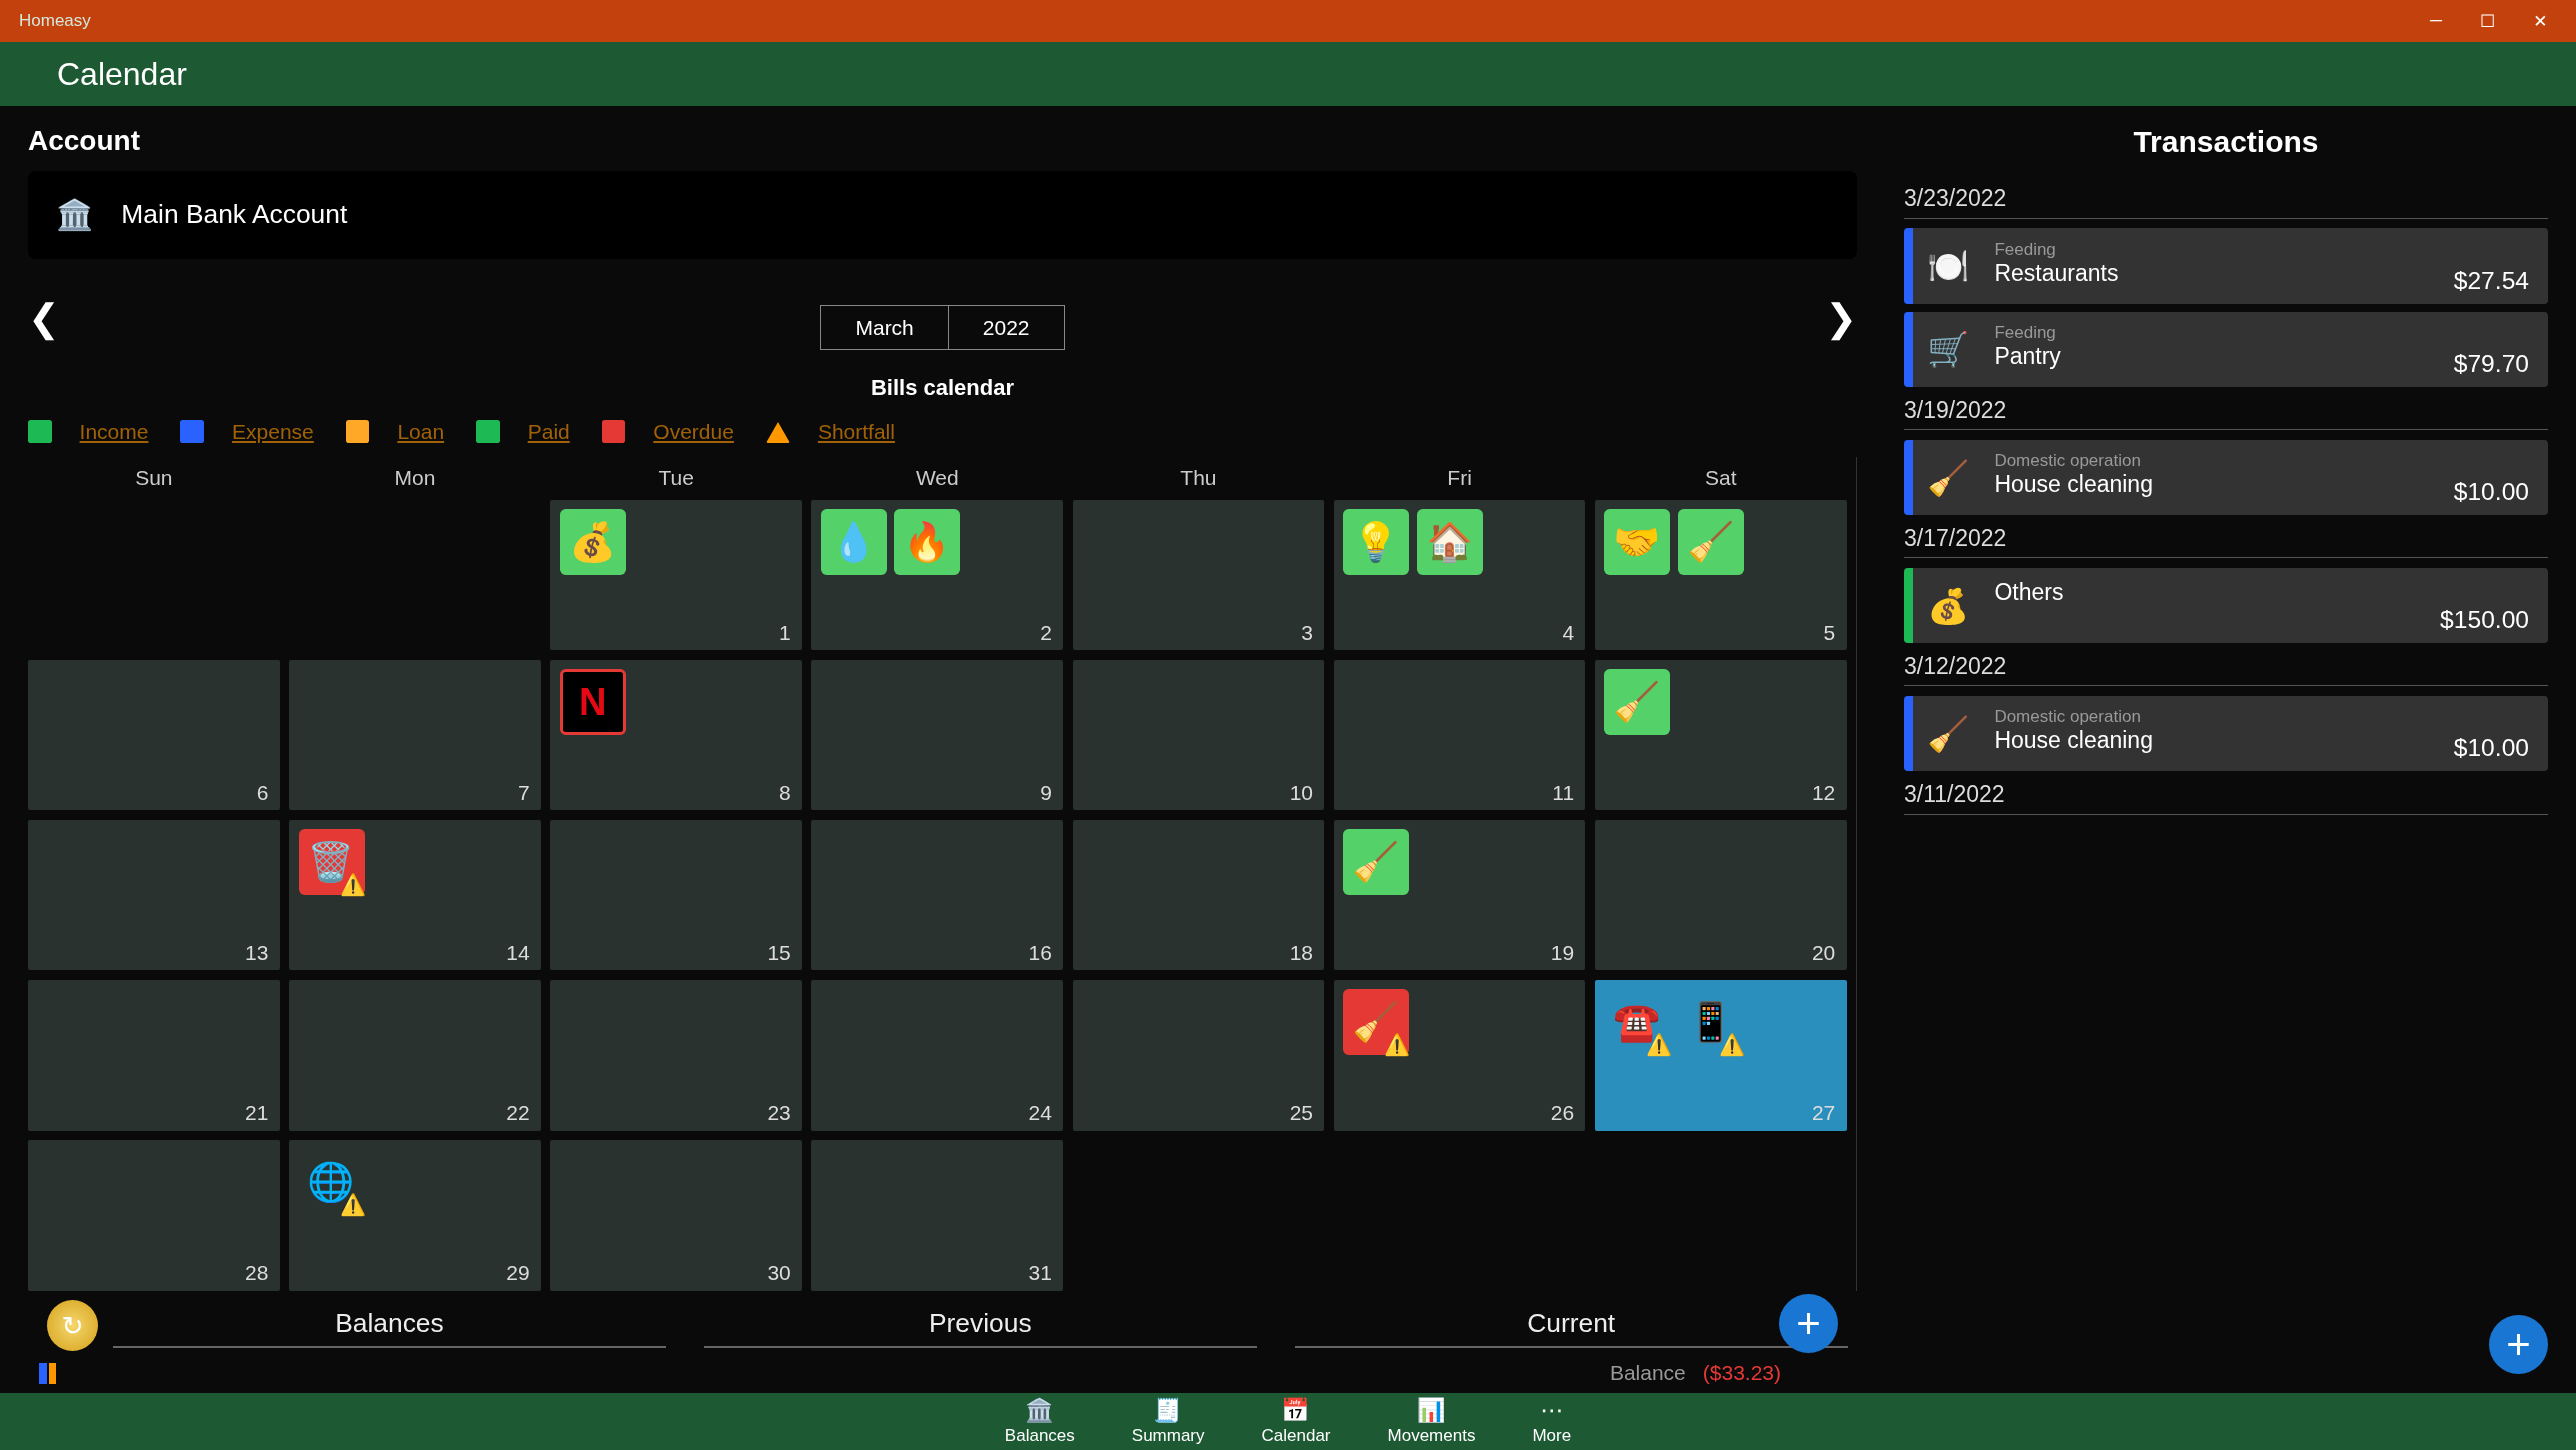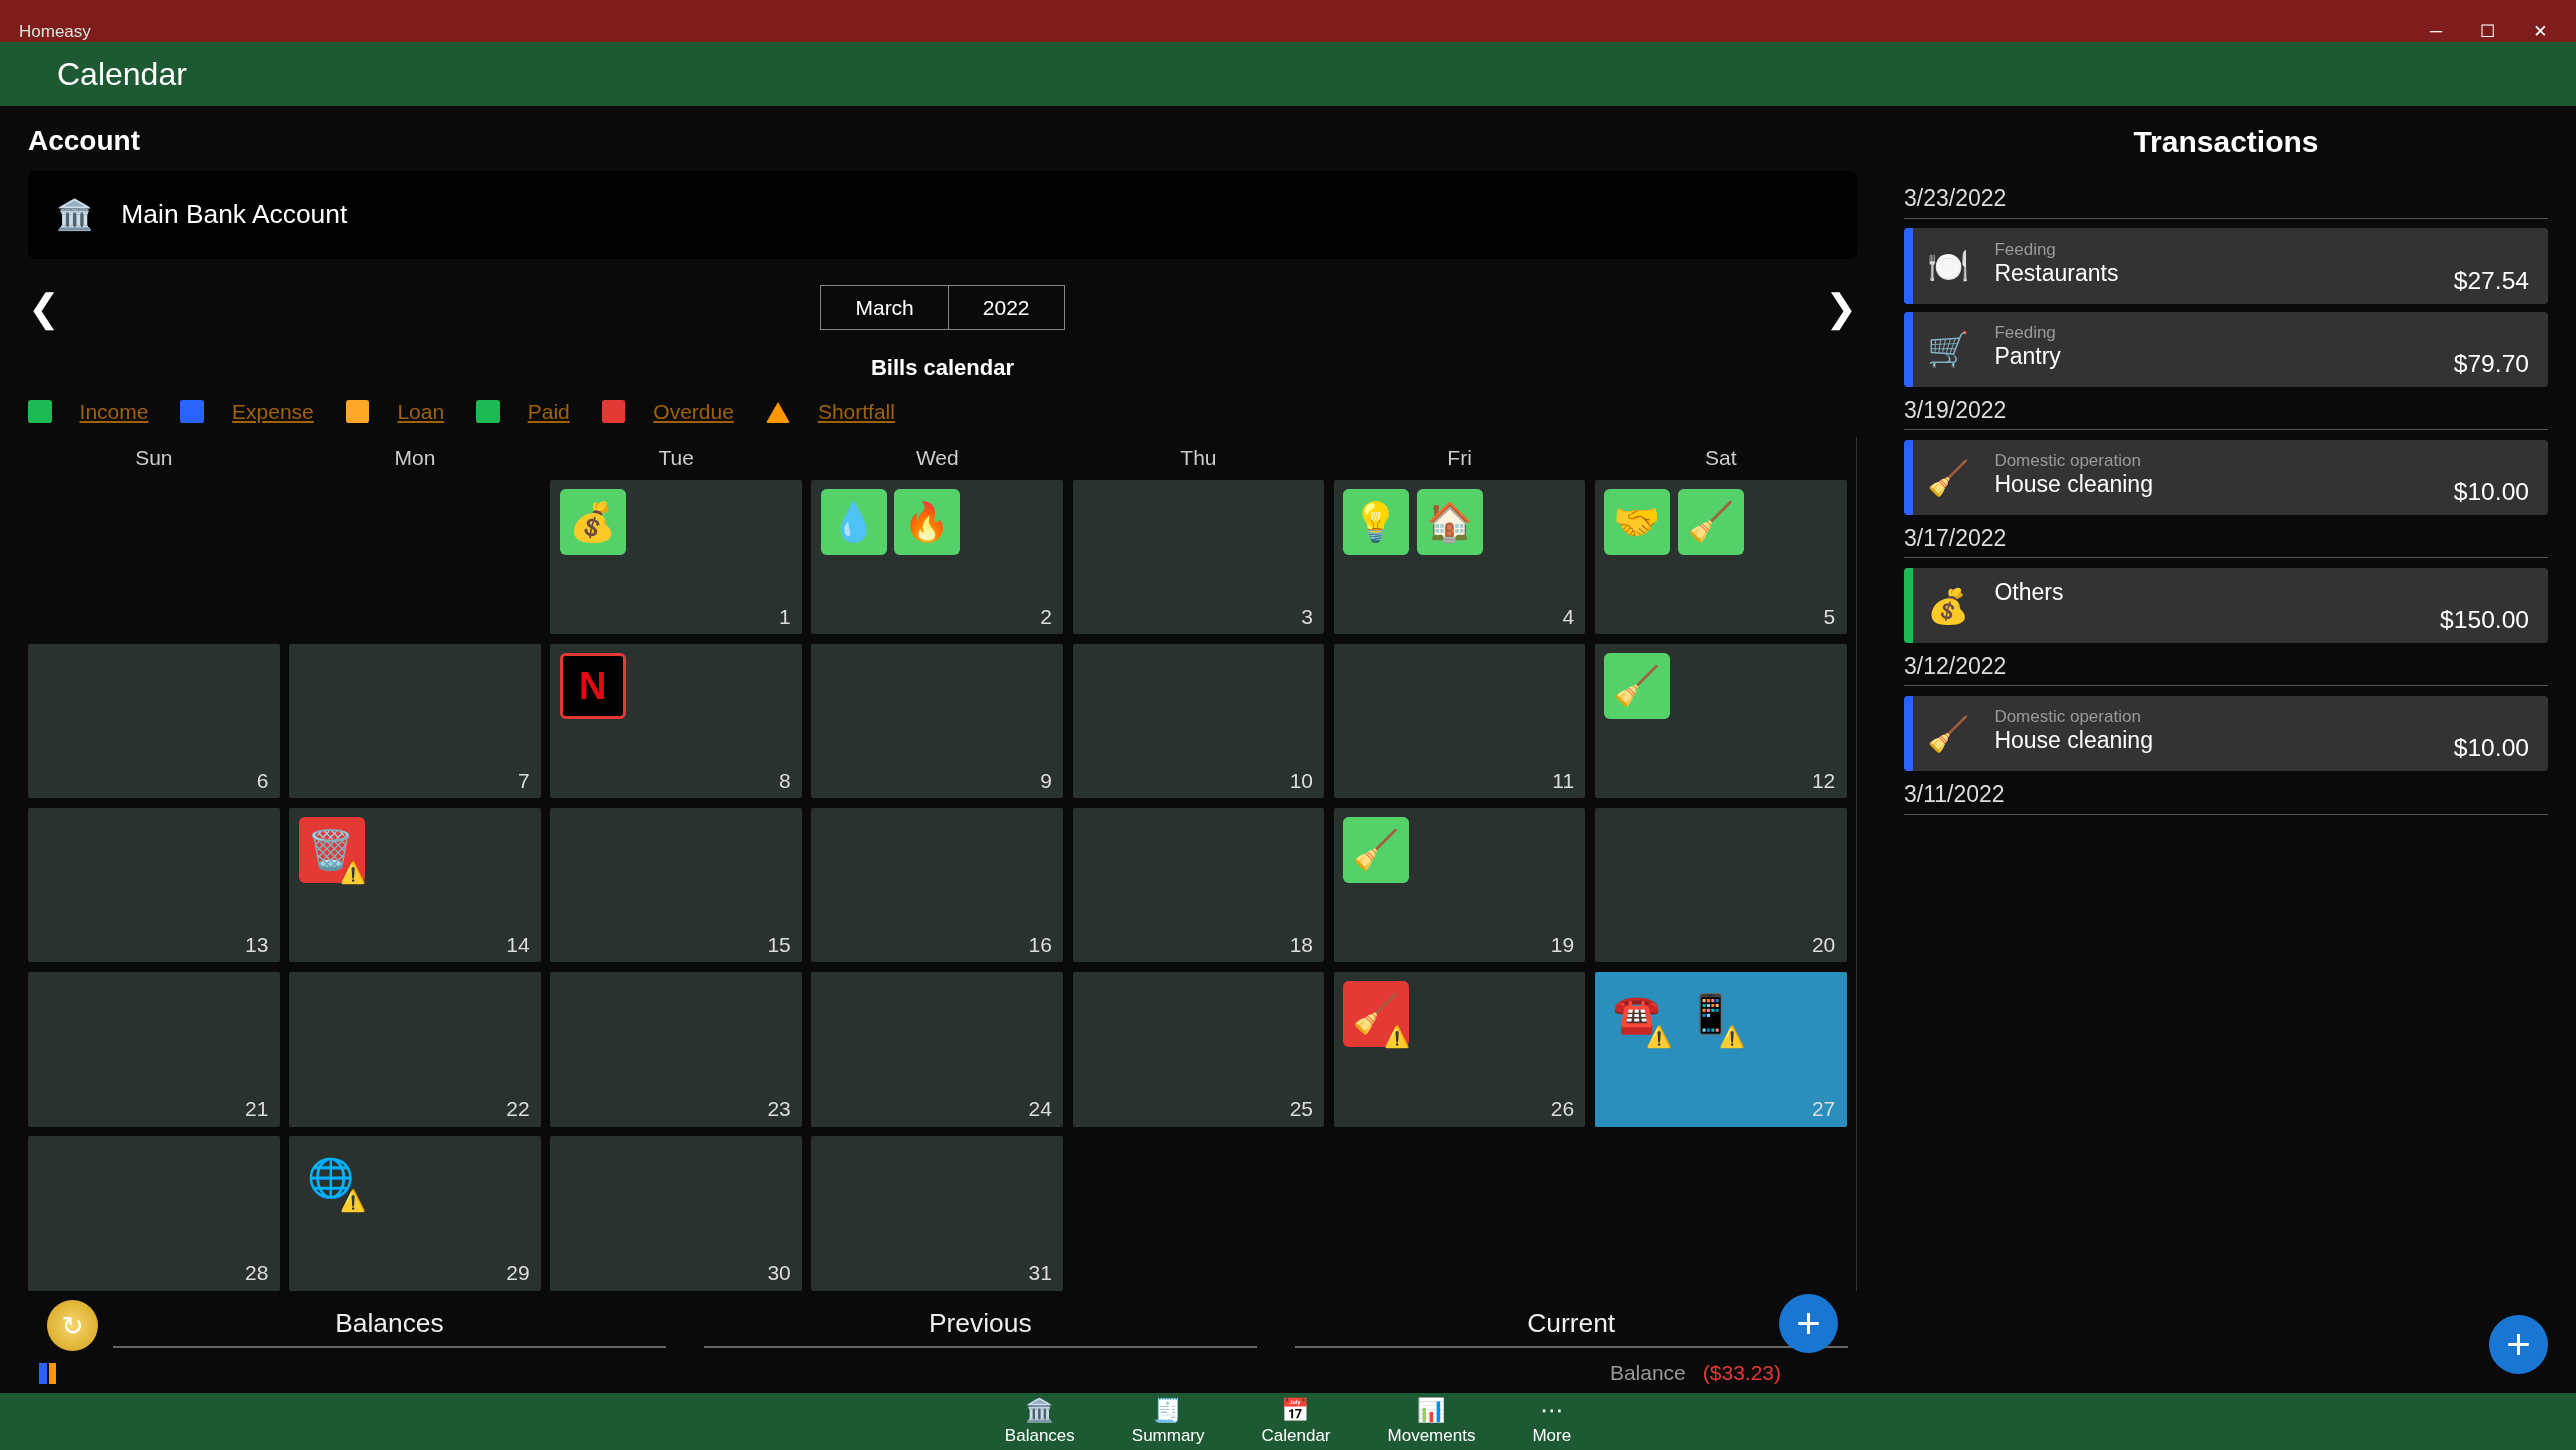--- a/index.html
+++ b/index.html
@@ -1,38 +1,38 @@
 <!DOCTYPE html>
 <html style="font-size:15px"><head>
 <meta charset="utf-8">
 <style>
 * { margin:0; padding:0; box-sizing:border-box; font-family:"Segoe UI",Arial,sans-serif; }
 html,body { width:2576px; height:1450px; background:#0a0a0a; color:#fff; overflow:hidden; }
 
-.titlebar { height:42px; background:#7f1d1d; display:flex; align-items:flex-end; justify-content:space-between; padding:0 9.4px 0 19px; }
+.titlebar { height:42px; background:#c2410c; display:flex; align-items:center; justify-content:space-between; padding:0 9.4px 0 19px; }
 .titlebar .app-name { color:#d4e8dc; font-size:17px; }
 .titlebar .win-controls { display:flex; gap:38px; align-items:center; padding-right:19px; }
 .win-btn { color:#fff; font-size:17px; cursor:pointer; }
 
 .header { height:64px; background:#1d5a33; display:flex; align-items:center; padding:0 57px; }
 .header .page-title { color:#fff; font-size:32px; }
 
 .content { display:flex; height:calc(100% - 42px - 64px - 57px); }
 
 .left-panel { flex:1; padding:19px 28px 0 28px; display:flex; flex-direction:column; min-width:0; }
 
 .account-label { font-size:28px; font-weight:600; margin-bottom:14px; }
 .account-card { background:#000; border-radius:7.6px; padding:26.4px 28px; display:flex; align-items:center; gap:28px; }
 .account-card .bank-icon { font-size:30px; color:#888; }
 .account-card .acct-name { font-size:26.4px; color:#fff; }
 
 .month-nav { display:flex; align-items:center; justify-content:center; margin-top:26.4px; position:relative; }
 .month-nav .prev, .month-nav .next { position:absolute; font-size:38px; color:#fff; cursor:pointer; }
 .month-nav .prev { left:0; } .month-nav .next { right:0; }
-.month-sel { display:flex; border:0.9px solid #888; }
+.month-sel { display:flex; border:0.9px solid #888;margin-top:20px; }
 .month-sel .sel { padding:9.4px 34px; font-size:21px; border-right:0.9px solid #888; }
 .month-sel .sel:last-child { border-right:0; }
 
 .bills-title { text-align:center; font-size:22px; font-weight:600; margin-top:24.6px; }
 
 .legend { display:flex; gap:32px; margin-top:19px; align-items:center; }
 .legend .li { display:flex; align-items:center; gap:28px; font-size:21px; color:#a16207;text-decoration:underline; }
 .legend .sw { width:23.6px; height:23.6px; border-radius:2.8px; }
 .sw-income{background:#1db954;} .sw-expense{background:#2962ff;} .sw-loan{background:#ffa726;}
 .sw-paid{background:#1db954;} .sw-overdue{background:#e53935;}

